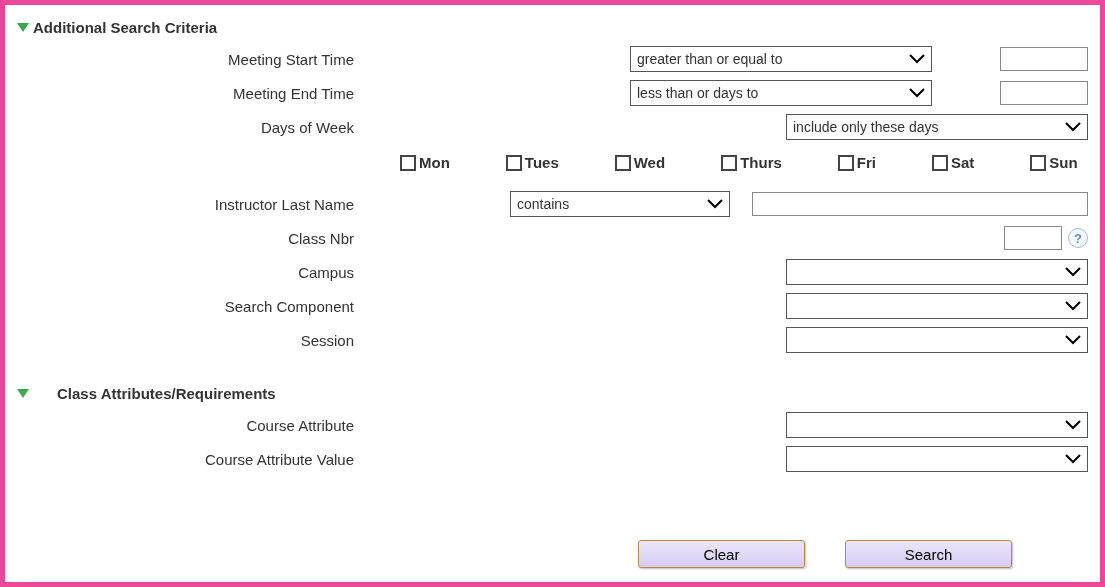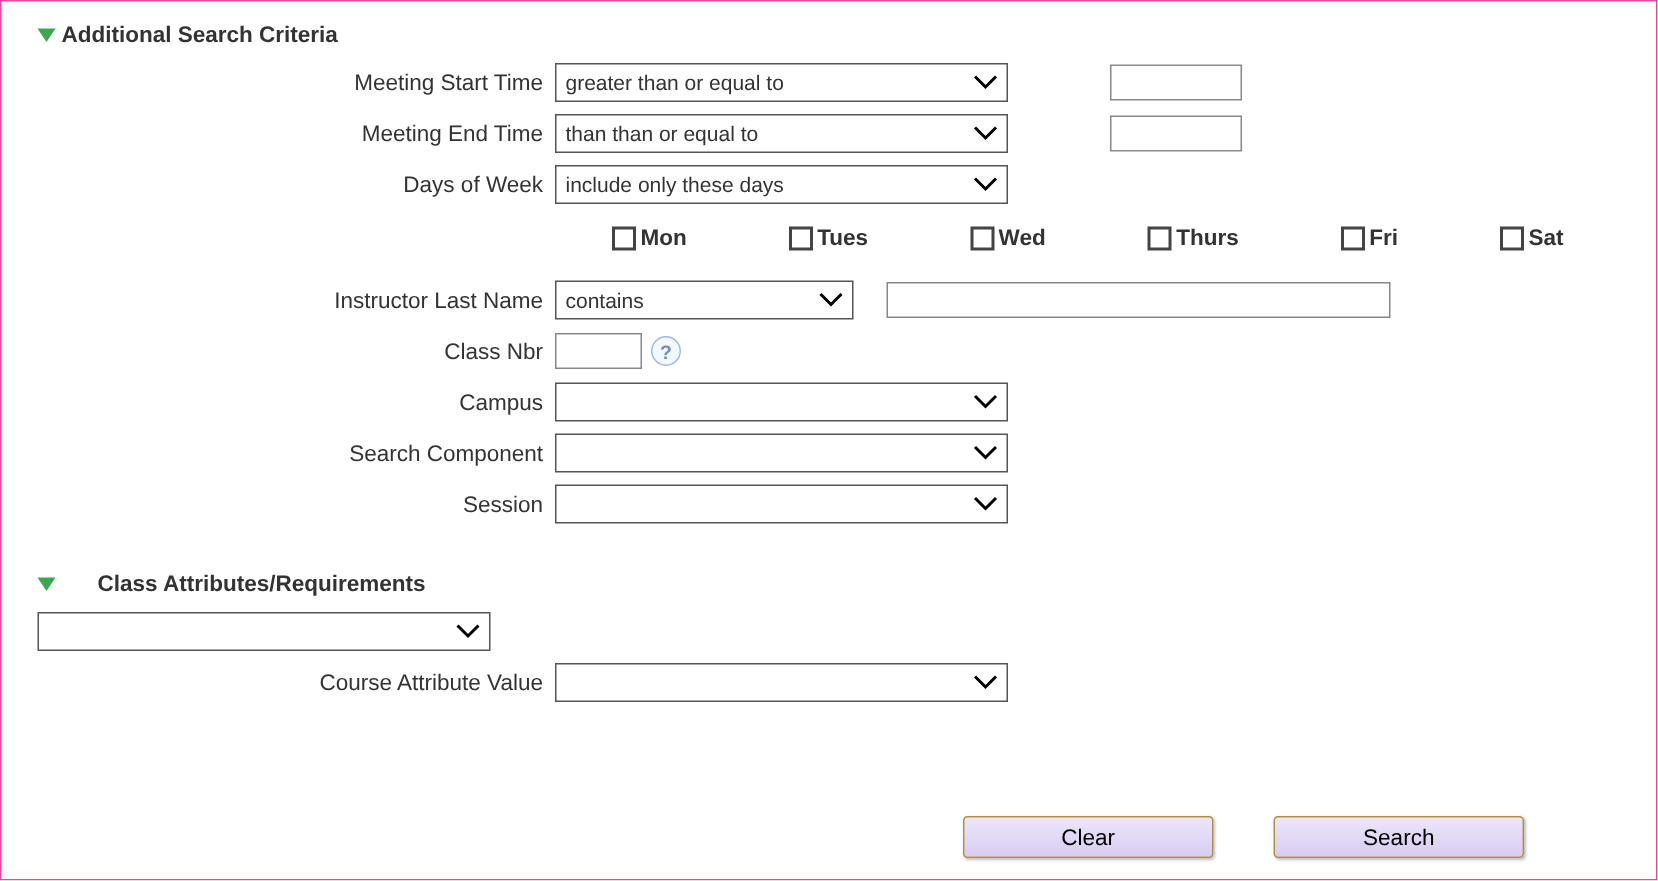--- a/index.html
+++ b/index.html
@@ -7,22 +7,22 @@
     margin: 0;
     padding: 0;
     font-family: Arial, Helvetica, sans-serif;
     font-size: 14px;
     color: #333;
     background: #fff;
   }
   .panel {
     width: 1105px;
     height: 587px;
-    border: 1px solid #ec4899;
-    padding: 8px 12px 12px 24px;
+    border: 5px solid #ec4899;
+    padding: 8px 12px 12px 12px;
     position: relative;
   }
   .section-header {
     display: flex;
     align-items: center;
     margin: 6px 0 8px 0;
     font-weight: bold;
     font-size: 15px;
   }
   .expand-icon {
@@ -44,40 +44,41 @@
     width: 345px;
     text-align: right;
     padding-right: 8px;
     font-weight: normal;
     font-size: 15px;
   }
   .field-col {
     flex: 1;
     display: flex;
     align-items: center;
+    justify-content: flex-end;
   }
   .select-box {
     position: relative;
     display: inline-flex;
     align-items: center;
     background: #fff;
     border: 1px solid #555;
     height: 26px;
     padding: 0 30px 0 6px;
     cursor: pointer;
     user-select: none;
   }
   .select-box .caret {
     position: absolute;
     right: 6px;
     top: 50%;
     transform: translateY(-50%);
   }
   .select-wide { width: 302px; }
-  .select-med { width: 199px; }
+  .select-med { width: 220px; }
   .caret {
     display: inline-block;
   }
   .caret svg { display:block; }
   .text-input {
     border: 1px solid #888;
     background: #fff;
     height: 24px;
     padding: 2px 4px;
   }
@@ -97,21 +98,21 @@
     font-size: 13px;
     background: #f3f8ff;
     margin-left: 6px;
     cursor: pointer;
   }
   .days-row {
     display: flex;
     align-items: center;
     margin-left: 345px;
     padding: 8px 0 14px 38px;
-    gap: 12px;
+    gap: 0;
   }
   .day-item {
     display: flex;
     align-items: center;
     margin-right: 56px;
   }
   .day-item:last-child { margin-right: 0; }
   .day-item .cb {
     width: 16px;
     height: 16px;
@@ -171,21 +172,21 @@
         </div>
         <span class="gap-time"></span>
         <input class="text-input small" type="text" value="" style="">
       </div>
     </div>
 
     <div class="row">
       <div class="label-col">Meeting End Time</div>
       <div class="field-col">
         <div class="select-box select-wide">
-          <span>than than or equal to</span>
+          <span>less than or days to</span>
           <span class="caret">
             <svg width="16" height="10" viewBox="0 0 16 10">
                 <path d="M1 1 L8 8 L15 1" stroke="#000" stroke-width="2" fill="none"></path>
               </svg>
           </span>
         </div>
         <span class="gap-time"></span>
         <input class="text-input small" type="text" value="" style="">
       </div>
     </div>
@@ -304,20 +305,21 @@
   </div>
 
   <div class="section-header section2">
     <span class="expand-icon"></span>
     <span>Class Attributes/Requirements</span>
   </div>
 
   <div class="section-body">
 
     <div class="row">
+      <div class="label-col">Course Attribute</div>
       <div class="field-col">
         <div class="select-box select-wide">
           <span></span>
           <span class="caret">
             <svg width="16" height="10" viewBox="0 0 16 10">
                 <path d="M1 1 L8 8 L15 1" stroke="#000" stroke-width="2" fill="none"></path>
               </svg>
           </span>
         </div>
       </div>

